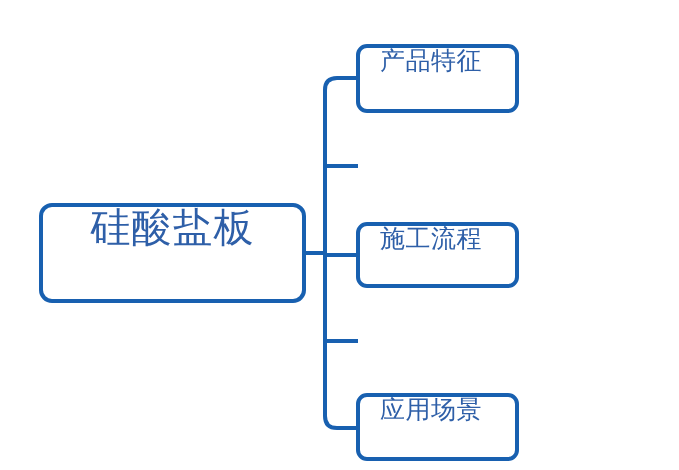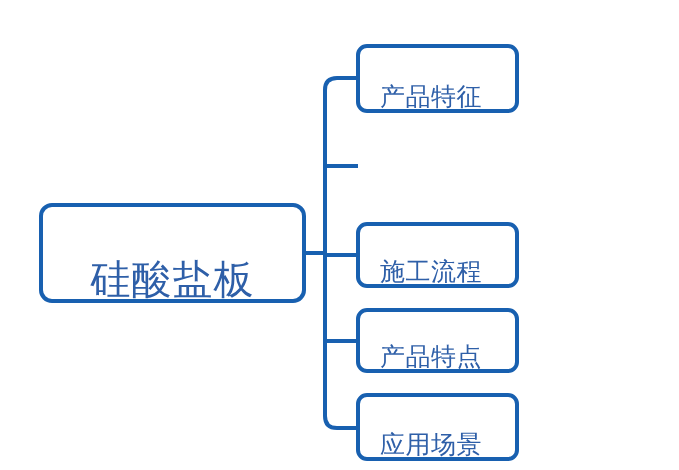--- a/index.html
+++ b/index.html
@@ -34,21 +34,21 @@
 
   
   .node {
     position: absolute;
     z-index: 2;
     box-sizing: border-box;
     background: #ffffff;
     border: 4px solid #1860b0;
     border-radius: 11px;
     display: flex;
-    align-items: flex-end;
+    align-items: flex-start;
     overflow: hidden;
   }
 
   .node-label {
     color: #2e5fa8;
     white-space: nowrap;
     line-height: 1;
     letter-spacing: 0.5px;
   }
 
@@ -110,21 +110,18 @@
 
   <div class="node node-child" id="node-child-0">
     <span class="node-label">产品特征</span>
   </div>
 
 
   <div class="node node-child" id="node-child-2">
     <span class="node-label">施工流程</span>
   </div>
 
-  <div class="node node-child" id="node-child-3">
-    <span class="node-label">产品特点</span>
-  </div>
 
   <div class="node node-child" id="node-child-4">
     <span class="node-label">应用场景</span>
   </div>
 
 </div>
 
 </body></html>

